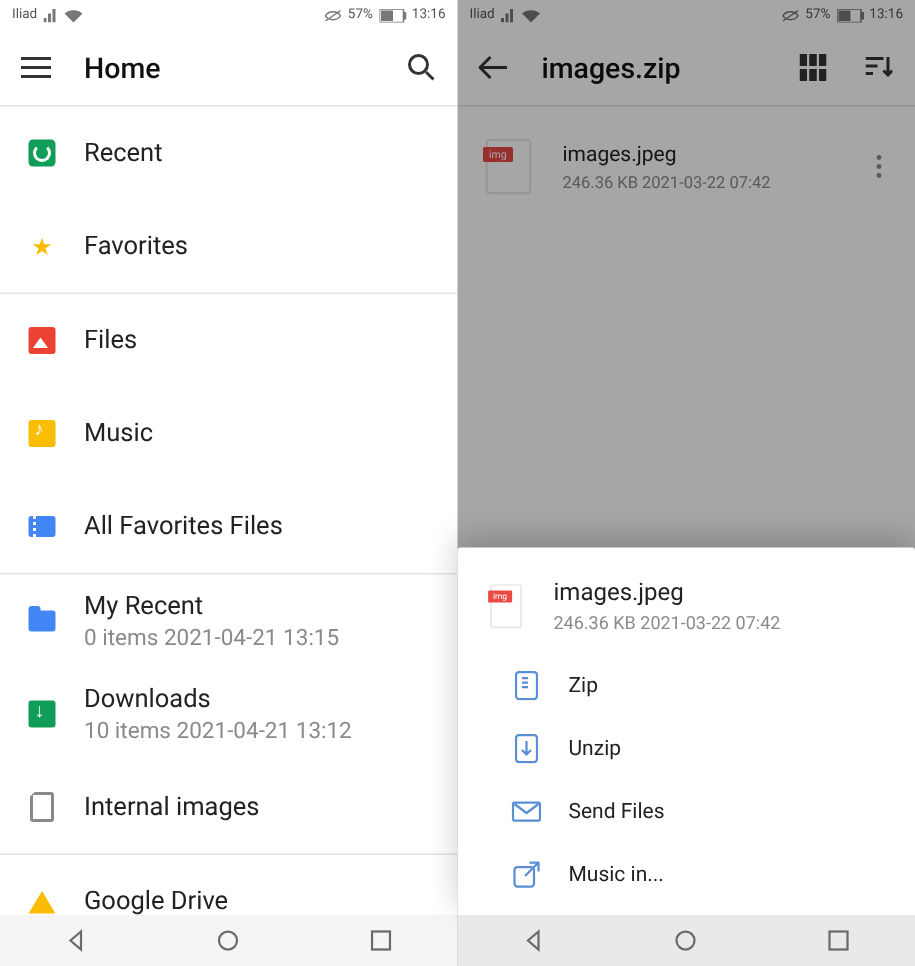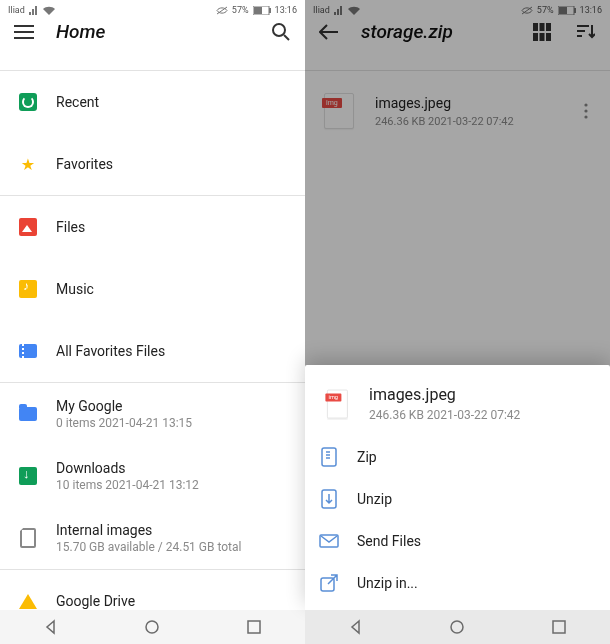--- a/index.html
+++ b/index.html
@@ -9,47 +9,47 @@
 .screen { width: 305px; height: 644px; position: relative; display: flex; flex-direction: column; }
 .screen-right { background: #ffffff; }
 .dim-overlay { position: absolute; inset: 0; background: rgba(0,0,0,0.35); z-index: 5; pointer-events: none; }
 .screen-right .sheet, .screen-right .nav-bar { z-index: 10; }
 
 .status-bar { height: 20px; display: flex; align-items: center; justify-content: space-between; padding: 0 8px; font-size: 9px; color: #555; }
 .status-left, .status-right { display: flex; align-items: center; gap: 4px; }
 .status-bar svg { display: block; }
 .screen-right .status-bar { position: relative; z-index: 2; }
 
-.app-bar { height: 50px; display: flex; align-items: flex-start; padding: 0 12px; gap: 20px; font-style: italic; }
+.app-bar { height: 50px; display: flex; align-items: center; padding: 0 12px; gap: 20px; }
 .app-bar .title { flex: 1; font-size: 19px; font-weight: 500; color: #111; }
 .screen-right .app-bar { position: relative; z-index: 2; }
 .icon-btn { width: 24px; height: 24px; display: flex; align-items: center; justify-content: center; cursor: pointer; color: #444; }
 .icon-btn svg { display: block; }
 
 .divider { height: 1px; background: #e2e2e2; }
 
 .list { flex: 1; overflow: hidden; }
 .item { display: flex; align-items: center; padding: 0 18px; height: 62px; gap: 18px; cursor: pointer; }
 .item .leading { width: 20px; height: 20px; display: flex; align-items: center; justify-content: center; }
-.item .label { font-size: 14px; color: #222; }
-.item .sub { font-size: 12px; color: #8a8a8a; margin-top: 2px; }
+.item .label { font-size: 17px; color: #222; }
+.item .sub { font-size: 15px; color: #8a8a8a; margin-top: 2px; }
 .item .text { display: flex; flex-direction: column; justify-content: center; }
 
 .file-row { display: flex; align-items: center; padding: 18px 12px 0 12px; gap: 14px; position: relative; z-index: 2; }
 .file-row .thumb { width: 44px; height: 44px; display: flex; align-items: center; justify-content: center; }
 .file-row .ftitle { font-size: 14px; color: #222; }
 .file-row .fsub { font-size: 11px; color: #8a8a8a; margin-top: 4px; }
 .file-row .more { margin-left: auto; color: #888; }
 
 .sheet { position: absolute; left: 0; right: 0; bottom: 34px; background: #fff; border-top-left-radius: 2px; border-top-right-radius: 2px; box-shadow: 0 -6px 20px rgba(0,0,0,0.2); padding: 14px 0 6px 0; }
 .sheet-header { display: flex; align-items: center; padding: 6px 22px 14px 22px; gap: 16px; }
 .sheet-header .thumb { width: 26px; height: 26px; display: flex; align-items: center; justify-content: center; }
 .sheet-header .stitle { font-size: 16px; color: #222; }
 .sheet-header .ssub { font-size: 12px; color: #8a8a8a; margin-top: 4px; }
-.sheet-item { display: flex; align-items: center; padding: 0 14px; height: 42px; gap: 18px; cursor: pointer; }
+.sheet-item { display: flex; align-items: center; padding: 0 36px; height: 42px; gap: 18px; cursor: pointer; }
 .sheet-item .sicon { width: 20px; height: 20px; display: flex; align-items: center; justify-content: center; color: #5a8fd6; }
 .sheet-item .slabel { font-size: 14px; color: #222; }
 
 .nav-bar { height: 34px; background: #f5f5f5; display: flex; align-items: center; justify-content: space-around; }
 .nav-bar .nbtn { width: 36px; height: 24px; display: flex; align-items: center; justify-content: center; color: #6b6b6b; cursor: pointer; }
 .screen-right .nav-bar { background: #e9e9e9; }
 
 
 .ico-recent   { width: 18px; height: 18px; background:#0f9d58; border-radius:3px; position:relative; }
 .ico-recent::after{content:"";position:absolute;inset:3px;border:2px solid #fff;border-radius:50%;border-top-color:transparent;}
@@ -156,40 +156,39 @@
         <div class="text">
             <span class="label">All Favorites Files</span>
           </div>
       </div>
       <div class="divider"></div>
       <div class="item">
         <div class="leading">
             <div class="ico-folder"></div>
           </div>
         <div class="text">
-          <span class="label">My Google</span>
+          <span class="label">My Recent</span>
           <span class="sub">0 items 2021-04-21 13:15</span>
         </div>
       </div>
       <div class="item">
         <div class="leading">
             <div class="ico-dl"></div>
           </div>
         <div class="text">
           <span class="label">Downloads</span>
           <span class="sub">10 items 2021-04-21 13:12</span>
         </div>
       </div>
       <div class="item">
         <div class="leading">
             <div class="ico-sd"></div>
           </div>
         <div class="text">
           <span class="label">Internal images</span>
-          <span class="sub">15.70 GB available / 24.51 GB total</span>
         </div>
       </div>
       <div class="divider"></div>
       <div class="item">
         <div class="leading">
             <div class="ico-drive"></div>
           </div>
         <div class="text">
             <span class="label">Google Drive</span>
           </div>
@@ -241,21 +240,21 @@
         <span>13:16</span>
       </div>
     </div>
 
     <div class="app-bar">
       <div class="icon-btn">
         <svg width="20" height="16" viewBox="0 0 20 16">
             <path stroke="#333" stroke-width="2" fill="none" d="M8 1L1 8l7 7M1 8h18"></path>
           </svg>
       </div>
-      <div class="title">storage.zip</div>
+      <div class="title">images.zip</div>
       <div class="icon-btn">
         <svg width="18" height="18" viewBox="0 0 18 18">
             <rect x="0" y="0" width="5" height="8" fill="#333"></rect>
             <rect x="6.5" y="0" width="5" height="8" fill="#333"></rect>
             <rect x="13" y="0" width="5" height="8" fill="#333"></rect>
             <rect x="0" y="10" width="5" height="8" fill="#333"></rect>
             <rect x="6.5" y="10" width="5" height="8" fill="#333"></rect>
             <rect x="13" y="10" width="5" height="8" fill="#333"></rect>
           </svg>
       </div>
@@ -322,21 +321,21 @@
           </div>
         <span class="slabel">Send Files</span>
       </div>
       <div class="sheet-item">
         <div class="sicon">
             <svg width="18" height="18" viewBox="0 0 18 18">
               <rect x="1" y="4" width="13" height="13" rx="2" fill="none" stroke="#5a8fd6" stroke-width="1.5"></rect>
               <path stroke="#5a8fd6" stroke-width="1.5" fill="none" d="M8 10L17 1M11 1h6v6"></path>
             </svg>
           </div>
-        <span class="slabel">Unzip in...</span>
+        <span class="slabel">Music in...</span>
       </div>
     </div>
 
     <div class="nav-bar" style="position:absolute;left:0;right:0;bottom:0;">
       <div class="nbtn">
           <svg width="16" height="16" viewBox="0 0 16 16">
             <path fill="none" stroke="#6b6b6b" stroke-width="1.5" d="M11 2L4 8l7 6z"></path>
           </svg>
         </div>
       <div class="nbtn">

